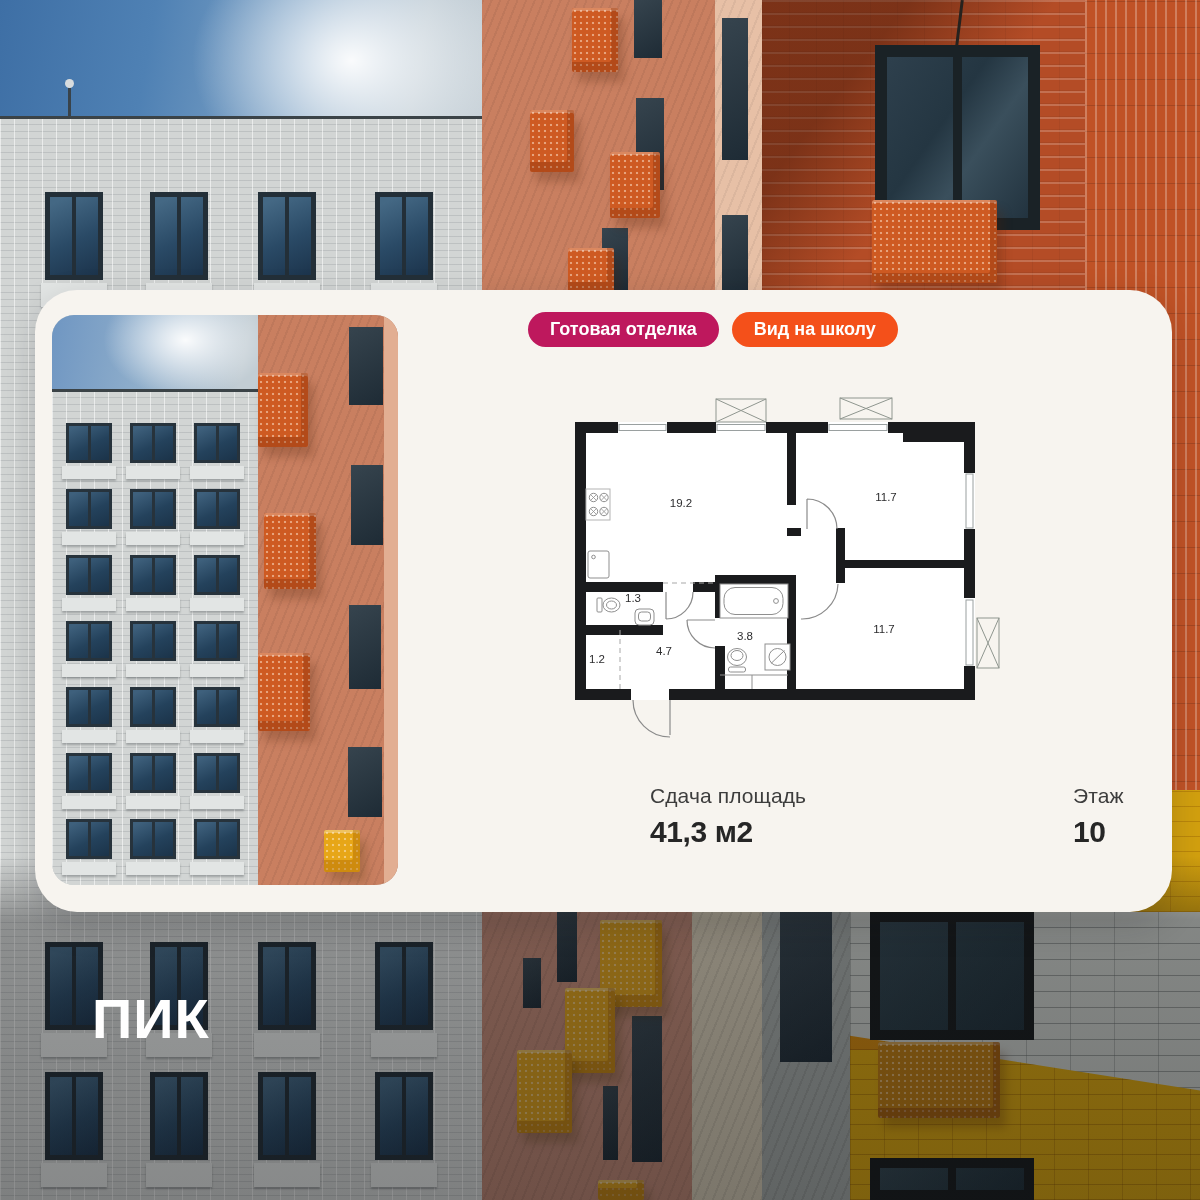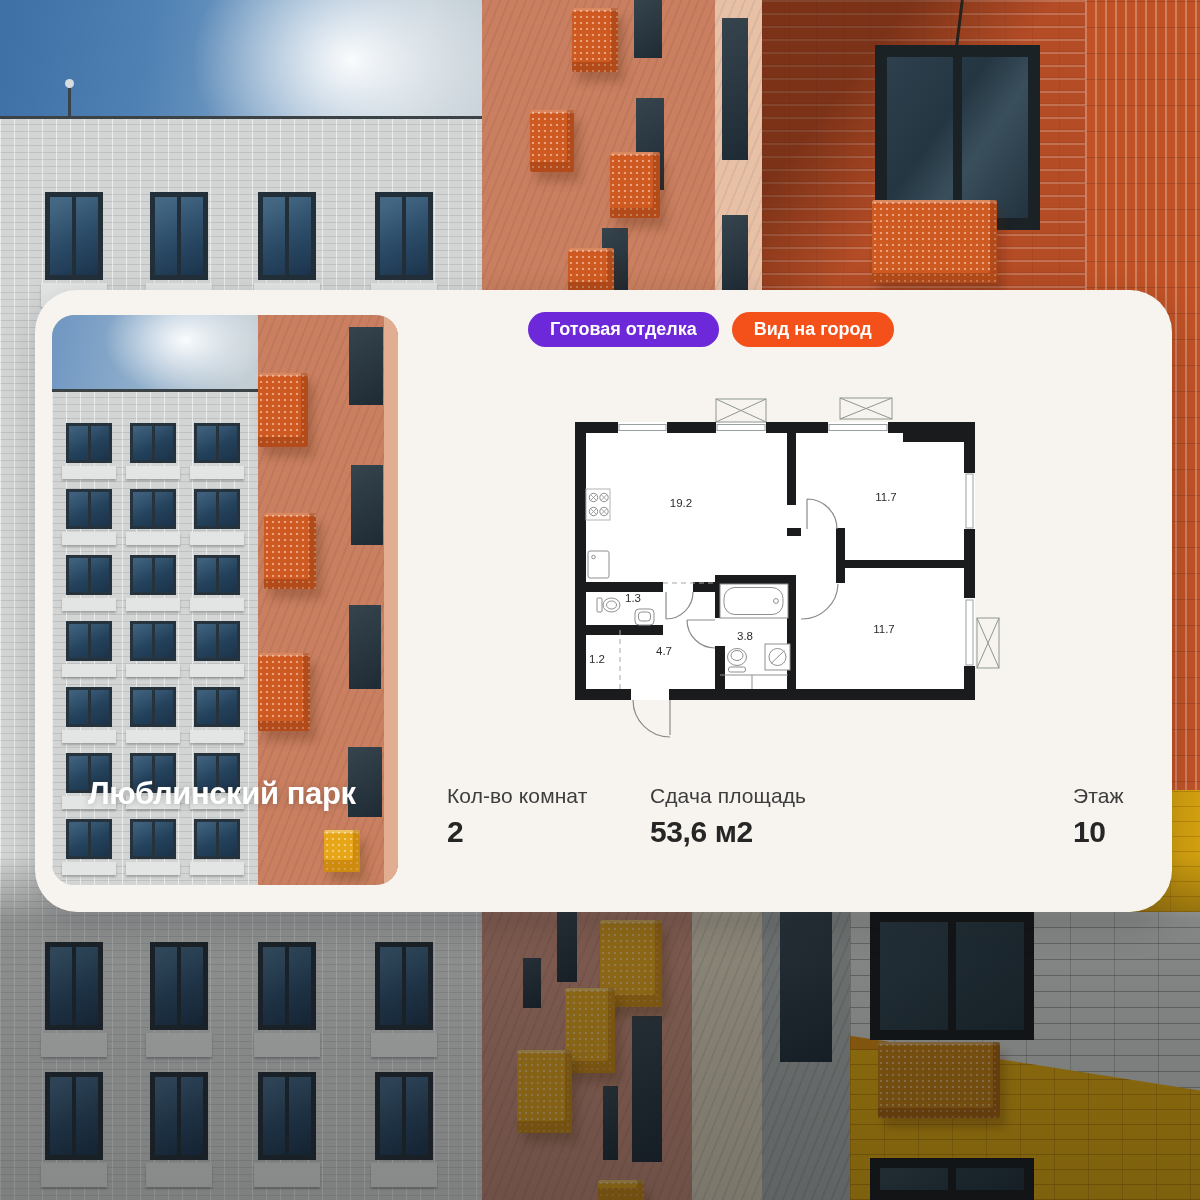--- a/index.html
+++ b/index.html
@@ -239,26 +239,25 @@
       <div class="abs" style="left:206px;top:0;width:140px;height:570px;background-color:#C97F60;background-image:repeating-linear-gradient(112deg,rgba(0,0,0,.055) 0 2px,transparent 2px 8px);"></div>
       <div class="abs" style="left:332px;top:0;width:14px;height:570px;background:#E2AE92;"></div>
       <div class="darkwin" style="left:297px;top:12px;width:34px;height:78px;"></div>
       <div class="darkwin" style="left:299px;top:150px;width:32px;height:80px;"></div>
       <div class="darkwin" style="left:297px;top:290px;width:32px;height:84px;"></div>
       <div class="darkwin" style="left:296px;top:432px;width:34px;height:70px;"></div>
       <div class="mesh" style="left:206px;top:58px;width:50px;height:74px;"></div>
       <div class="mesh" style="left:212px;top:198px;width:52px;height:76px;"></div>
       <div class="mesh" style="left:206px;top:338px;width:52px;height:78px;"></div>
       <div class="mesh yellow" style="left:272px;top:515px;width:36px;height:42px;"></div>
-      <div class="photo-title">Люблинский парк</div>
     </div>
 
     <div class="badges">
-      <div class="badge" style="background-color: #6d28d9; text-align: right;">Готовая отделка</div>
-      <div class="badge" style="background-color: rgb(244, 80, 26);">Вид на город</div>
+      <div class="badge" style="background-color: #be185d; text-align: right;">Готовая отделка</div>
+      <div class="badge" style="background-color: rgb(244, 80, 26);">Вид на школу</div>
     </div>
 
     <svg class="plan" width="434" height="346" viewBox="570 394 434 346">
 
       <rect x="575" y="422" width="400" height="278" fill="#FFFFFF"></rect>
 
       <g stroke="#8F968F" stroke-width="1" fill="#F7F4EF">
         <rect x="716" y="399" width="50" height="23"></rect>
           <line x1="716" y1="399" x2="766" y2="422"></line>
           <line x1="766" y1="399" x2="716" y2="422"></line>
@@ -357,27 +356,24 @@
         <text x="681" y="507">19.2</text>
         <text x="886" y="501">11.7</text>
         <text x="633" y="602">1.3</text>
         <text x="745" y="640">3.8</text>
         <text x="664" y="655">4.7</text>
         <text x="597" y="663">1.2</text>
         <text x="884" y="633">11.7</text>
       </g>
     </svg>
 
-    <div class="stat" style="left:412px;">
-      <div class="lbl">Кол-во комнат</div>
-      <div class="val">2</div>
-    </div>
     <div class="stat" style="left:615px;">
       <div class="lbl">Сдача площадь</div>
-      <div class="val">53,6 м2</div>
+      <div class="val">41,3 м2</div>
     </div>
     <div class="stat" style="left:1038px;">
       <div class="lbl">Этаж</div>
       <div class="val">10</div>
     </div>
   </div>
 
+  <div class="pik">ПИК</div>
 </div>
 
 </body></html>

